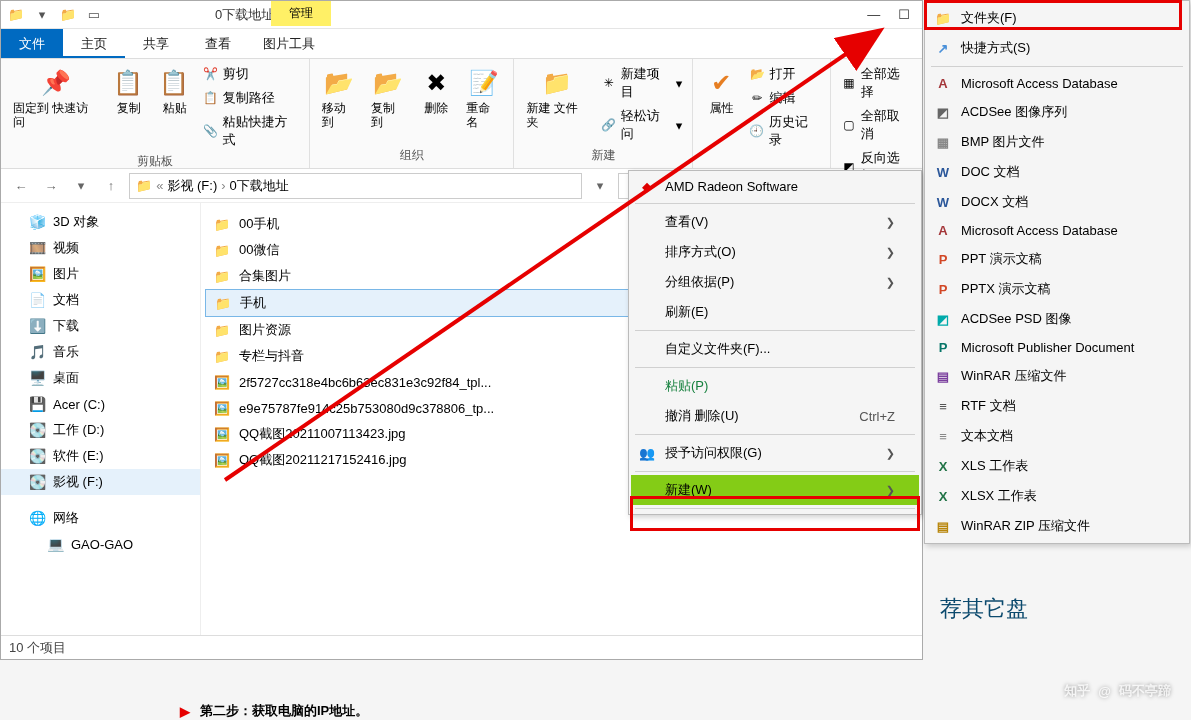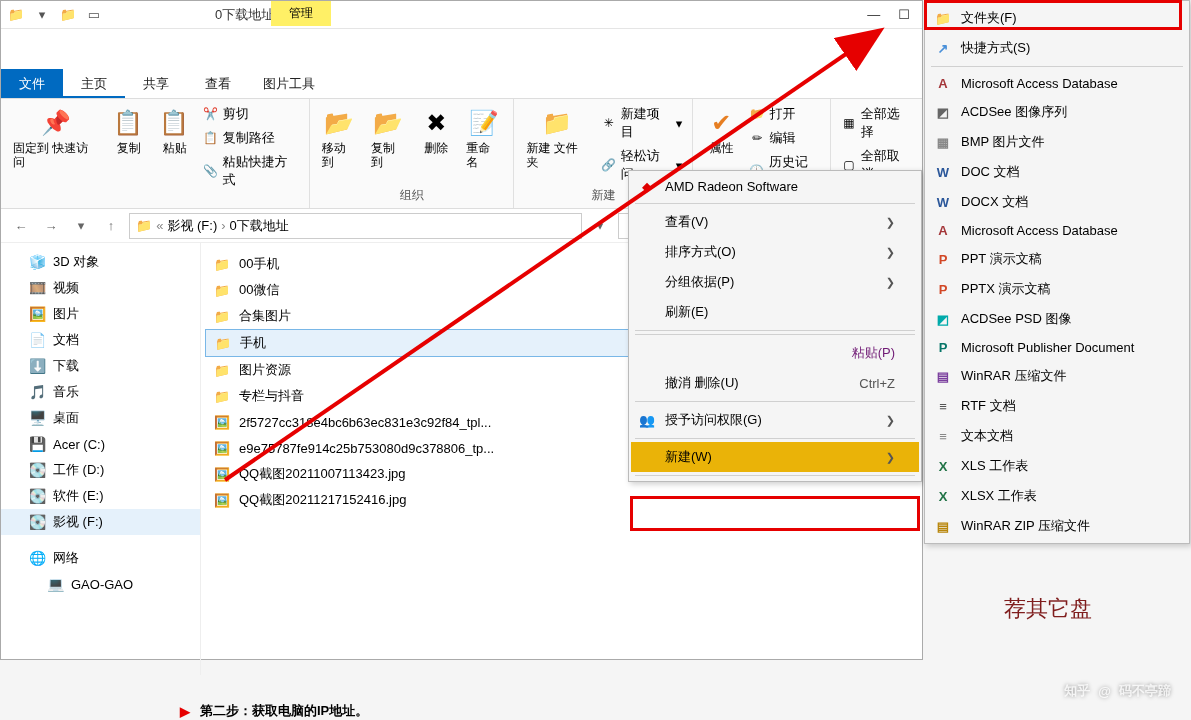--- a/index.html
+++ b/index.html
@@ -5,21 +5,21 @@
 * { margin: 0; padding: 0; box-sizing: border-box; font-family: "Microsoft YaHei", "Segoe UI", sans-serif; font-size: 13px; }
 body { background: #f5f5f5; width: 1191px; height: 720px; overflow: hidden; position: relative; }
 .window { position: absolute; top: 0; left: 0; width: 923px; height: 660px; background: #fff; border: 1px solid #aaa; }
 .titlebar { height: 28px; background: #fff; display: flex; align-items: center; padding: 0 4px; border-bottom: 1px solid #e5e5e5; }
 .titlebar .qat { display: flex; gap: 4px; align-items: center; }
 .titlebar .qat span { width: 22px; height: 22px; display: flex; align-items: center; justify-content: center; color: #555; }
 .titlebar .title { margin-left: 110px; color: #333; }
 .titlebar .tool-tab { position: absolute; left: 270px; top: 0; background: #fff066; padding: 4px 18px; font-size: 12px; }
 .titlebar .winbtns { margin-left: auto; display: flex; gap: 18px; padding-right: 8px; color: #333; }
 .titlebar .winbtns span { cursor: pointer; }
-.tabs { height: 30px; display: flex; align-items: stretch; border-bottom: 1px solid #ddd; margin-top: 40px; }
+.tabs { height: 30px; display: flex; align-items: stretch; border-bottom: 1px solid #ddd; }
 .tabs .tab { padding: 6px 18px; color: #222; cursor: pointer; }
 .tabs .tab.file { background: #006ac1; color: #fff; }
 .tabs .tab.active { border-bottom: 2px solid #006ac1; }
 .tabs .tool-tab2 { margin-left: 0; padding: 6px 14px; text-align: right; }
 .ribbon { height: 110px; background: #fafafa; display: flex; border-bottom: 1px solid #ddd; }
 .rgroup { border-right: 1px solid #e0e0e0; padding: 4px 8px; display: flex; flex-direction: column; justify-content: space-between; }
 .rgroup .icons { display: flex; gap: 6px; flex: 1; align-items: flex-start; }
 .rgroup .label { text-align: center; font-size: 12px; color: #555; padding-top: 2px; }
 .bigbtn { display: flex; flex-direction: column; align-items: center; gap: 2px; padding: 4px; cursor: pointer; }
 .bigbtn .ic { width: 32px; height: 32px; display: flex; align-items: center; justify-content: center; font-size: 24px; }
@@ -40,35 +40,35 @@
 .sidebar .item.l2 { padding-left: 46px; }
 .sidebar .item.selected { background: #e5f1fb; }
 .sidebar .ic { width: 18px; height: 18px; display: flex; align-items: center; justify-content: center; font-size: 14px; }
 .content { flex: 1; overflow-y: auto; padding: 8px 4px; }
 .content .row { display: flex; align-items: center; gap: 8px; padding: 4px 8px; cursor: pointer; }
 .content .row.selected { border: 1px solid #79b7e7; background: #e5f1fb; }
 .content .ic { width: 18px; height: 18px; display: flex; align-items: center; justify-content: center; }
 .statusbar { height: 24px; border-top: 1px solid #ddd; display: flex; align-items: center; padding: 0 8px; font-size: 12px; color: #444; }
 .ctxmenu { position: absolute; background: #f5f5f5; border: 1px solid #bbb; box-shadow: 2px 2px 6px rgba(0,0,0,.2); padding: 2px; }
 .ctxmenu .mi { display: flex; align-items: center; justify-content: space-between; padding: 6px 24px 6px 34px; cursor: pointer; position: relative; white-space: nowrap; }
-.ctxmenu .mi.disabled { color: #701a75; justify-content: flex-end; }
+.ctxmenu .mi.disabled { color: #15803d; }
 .ctxmenu .sep { height: 1px; background: #d0d0d0; margin: 3px 4px; }
 .ctxmenu .mi .ic { position: absolute; left: 8px; width: 16px; height: 16px; display: flex; align-items: center; justify-content: center; font-size: 13px; }
 .ctxmenu .mi .arrow { color: #555; font-size: 11px; }
 .ctxmenu .mi .shortcut { color: #555; margin-left: 30px; }
 .ctxmenu1 { top: 170px; left: 628px; width: 294px; }
 .ctxmenu2 { top: 0; left: 924px; width: 266px; }
 .redbox { position: absolute; border: 3px solid #e60000; pointer-events: none; }
 .redbox1 { top: 496px; left: 630px; width: 290px; height: 35px; }
 .redbox2 { top: 0; left: 924px; width: 258px; height: 30px; }
 .arrow-line { position: absolute; pointer-events: none; top: 0; left: 0; }
 .footer { position: absolute; bottom: 0; left: 180px; display: flex; align-items: center; gap: 10px; font-size: 18px; font-weight: bold; }
 .footer .tri { color: #e60000; }
 .watermark { position: absolute; right: 20px; bottom: 20px; color: rgba(255,255,255,.8); font-size: 20px; font-weight: bold; text-shadow: 0 0 4px rgba(0,0,0,.4); display: flex; align-items: center; gap: 8px; }
-.extra-text { position: absolute; top: 594px; left: 1004px; font-size: 22px; color: #7f1d1d; }
+.extra-text { position: absolute; top: 594px; left: 940px; font-size: 22px; color: #0c4a6e; }
 .folder-ic { color: #f7c34b; }
 .img-ic { color: #d89400; }
 </style>
 </head>
 <body>
 
 <div class="window">
 
   <div class="titlebar">
     <div class="qat">
@@ -117,20 +117,21 @@
           <div class="smallbtn">
               <span class="ic">📋</span>
               <span>复制路径</span>
             </div>
           <div class="smallbtn">
               <span class="ic">📎</span>
               <span>粘贴快捷方式</span>
             </div>
         </div>
       </div>
+      <div class="label">剪贴板</div>
     </div>
     <div class="rgroup">
       <div class="icons">
         <div class="bigbtn">
             <div class="ic">📂</div>
             <div class="lbl">移动到</div>
           </div>
         <div class="bigbtn">
             <div class="ic">📂</div>
             <div class="lbl">复制到</div>
@@ -322,20 +323,23 @@
           <span class="ic img-ic">🖼️</span>
           <span>QQ截图20211007113423.jpg</span>
         </div>
         <div class="row">
           <span class="ic img-ic">🖼️</span>
           <span>QQ截图20211217152416.jpg</span>
         </div>
       </div>
   </div>
 
+  <div class="statusbar">
+    <span>10 个项目</span>
+  </div>
 </div>
 
 <div class="ctxmenu ctxmenu1">
   <div class="mi">
       <span class="ic" style="color:#d00">◆</span>
       <span>AMD Radeon Software</span>
     </div>
   <div class="sep"></div>
   <div class="mi">
       <span>查看(V)</span>
@@ -346,36 +350,39 @@
       <span class="arrow">❯</span>
     </div>
   <div class="mi">
       <span>分组依据(P)</span>
       <span class="arrow">❯</span>
     </div>
   <div class="mi">
       <span>刷新(E)</span>
     </div>
   <div class="sep"></div>
+  <div class="mi">
+      <span>自定义文件夹(F)...</span>
+    </div>
   <div class="sep"></div>
   <div class="mi disabled">
       <span>粘贴(P)</span>
     </div>
   <div class="mi">
       <span>撤消 删除(U)</span>
       <span class="shortcut">Ctrl+Z</span>
     </div>
   <div class="sep"></div>
   <div class="mi">
       <span class="ic">👥</span>
       <span>授予访问权限(G)</span>
       <span class="arrow">❯</span>
     </div>
   <div class="sep"></div>
-  <div class="mi" style="background:#eab308">
+  <div class="mi" style="background:#84cc16">
       <span>新建(W)</span>
       <span class="arrow">❯</span>
     </div>
   <div class="sep"></div>
 </div>
 
 <div class="ctxmenu ctxmenu2" id="ctx2">
     <div class="mi">
       <span class="ic" style="color:#f7c34b;font-weight:bold">📁</span>
       <span>文件夹(F)</span>

